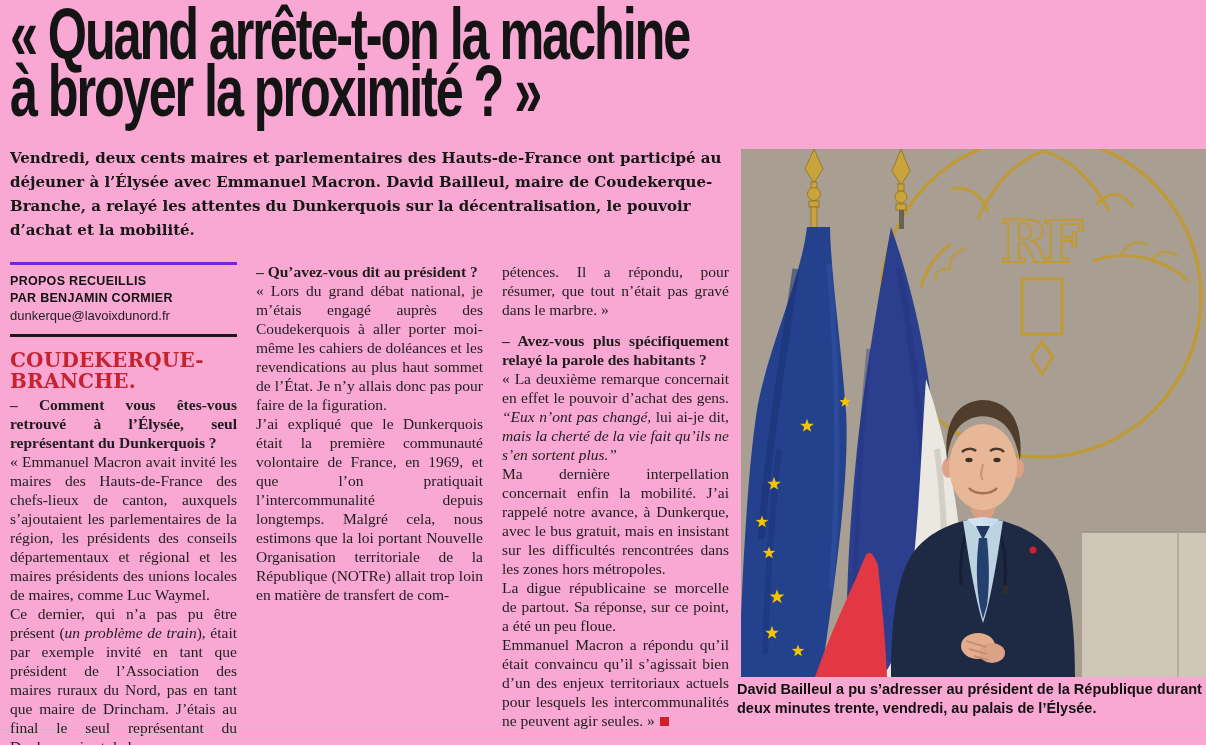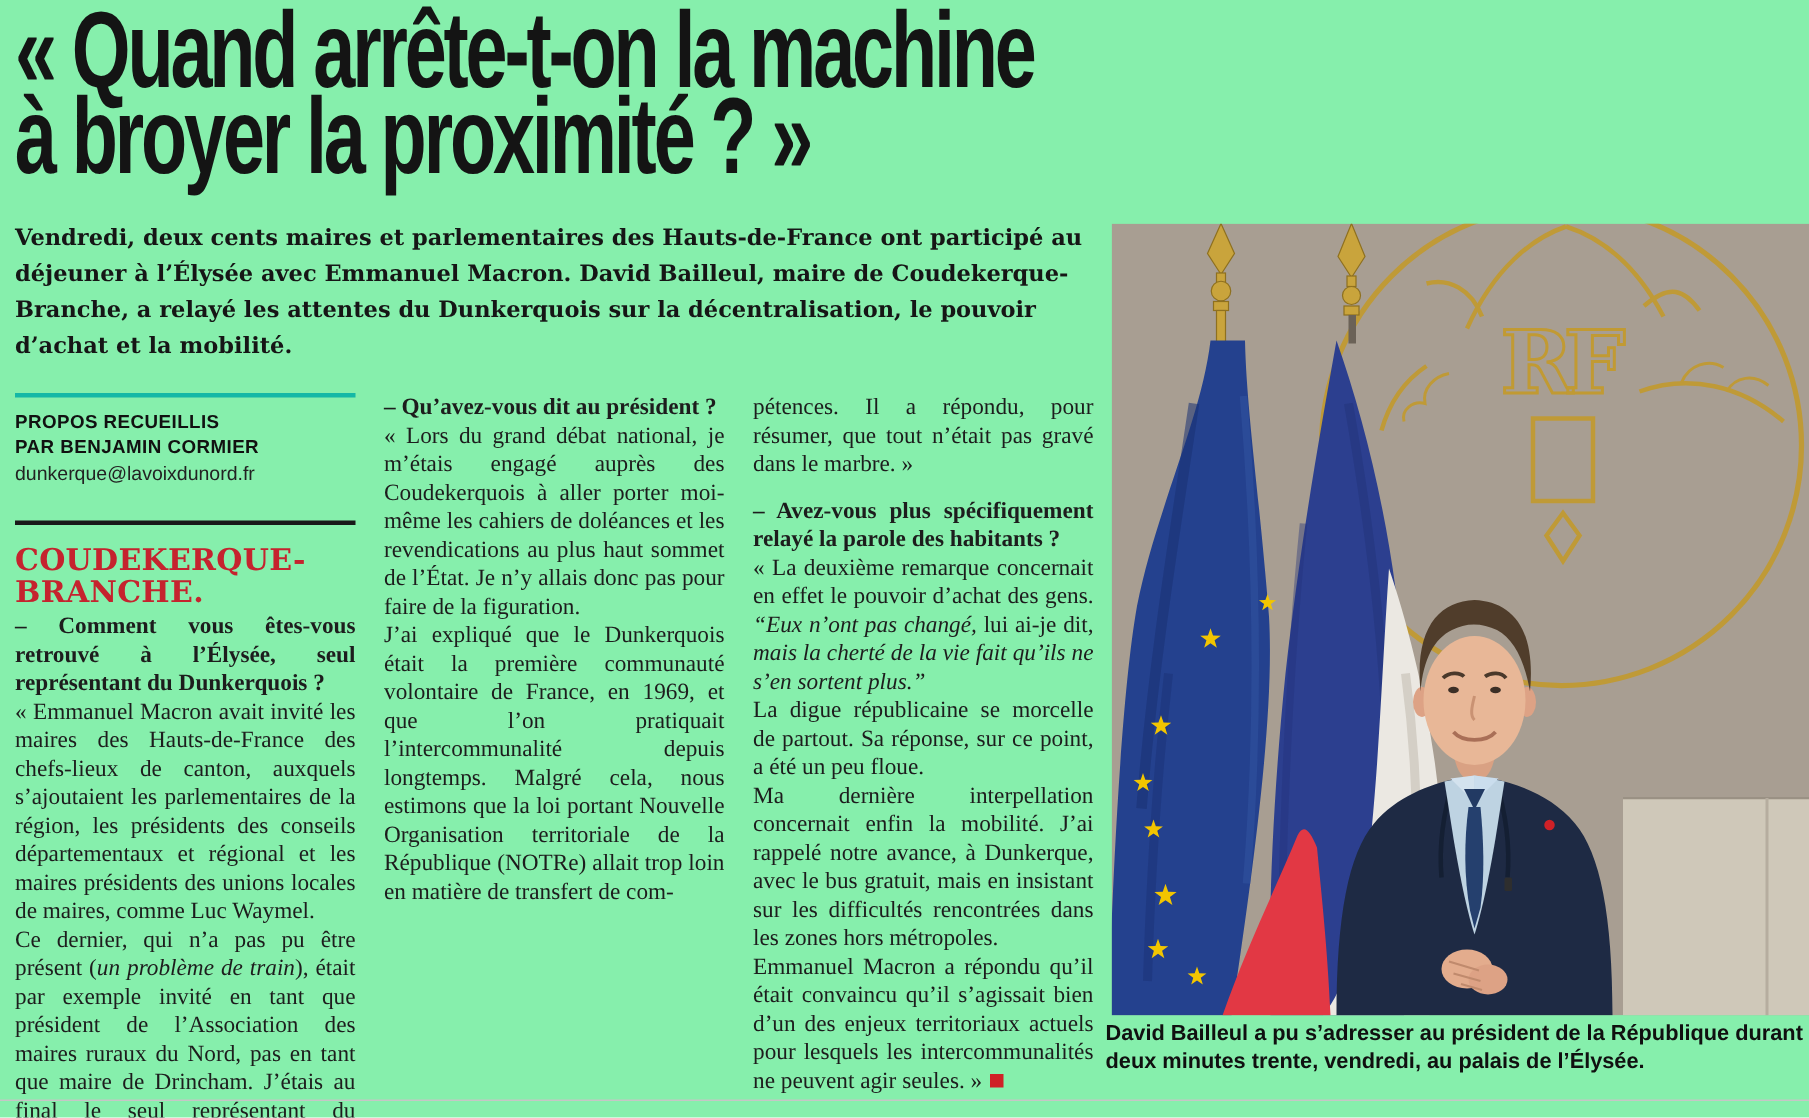--- a/index.html
+++ b/index.html
@@ -1,34 +1,34 @@
 <!DOCTYPE html>
 <html lang="fr"><head>
 <meta charset="utf-8">
 <style>
   html, body { margin:0; padding:0; background:#ffffff; }
   body { width:1206px; height:745px; overflow:hidden; font-family:"Liberation Serif", serif; }
-  .page { position:relative; width:1206px; height:745px; background:#86efac; }
+  .page { position:relative; width:1206px; height:745px; background:#f9a8d4; }
 
   
   .headline { position:absolute; left:10px; top:6px; margin:0; color:#141414;
               font-family:"Liberation Sans", sans-serif; font-weight:bold; }
   .hl { display:block; white-space:nowrap; font-size:72px; line-height:57px;
         letter-spacing:-3px; transform:scaleX(0.70); transform-origin:0 50%; }
 
   
   .lede { position:absolute; left:10px; top:146px; width:728px; margin:0;
           font-family:"DejaVu Serif", serif; font-weight:bold;
           font-size:15px; line-height:24px; color:#161616; }
 
   
   .columns { position:absolute; left:10px; top:262px; width:719px; display:flex; gap:19px; }
   .col { width:227px; flex:0 0 227px; }
-  .byline { border-top:3px solid #14b8a6; border-bottom:3px solid #191919;
-            padding:8px 0 22px; font-family:"Liberation Sans", sans-serif; }
+  .byline { border-top:3px solid #6d28d9; border-bottom:3px solid #191919;
+            padding:8px 0 9px; font-family:"Liberation Sans", sans-serif; }
   .byline-line { font-weight:bold; font-size:12.5px; line-height:17px; letter-spacing:0.3px; color:#111; }
   .byline-email { font-size:13px; line-height:18px; color:#222; }
   .kicker { margin:13px 0 3px; font-family:"DejaVu Serif", serif; font-size:20px;
             line-height:21px; font-weight:bold; color:#c5232e; letter-spacing:0.2px; }
   .para { margin:0; font-size:15.5px; line-height:19px; text-align:justify;
           color:#1d1d1d; font-family:"Liberation Serif", serif; hyphens:auto; }
   .para.q { font-weight:bold; }
   .colflow > .para.q:not(:first-child) { margin-top:12px; }
   .it { font-style:italic; }
   .endsq { display:inline-block; width:9px; height:9px; background:#cf2127; margin-left:5px; }
@@ -72,22 +72,22 @@
           <p class="para q"><span>– Qu’avez-vous dit au président ?</span></p>
           <p class="para"><span>« Lors du grand débat national, je m’étais engagé auprès des Coudekerquois à aller porter moi-même les cahiers de doléances et les revendications au plus haut sommet de l’État. Je n’y allais donc pas pour faire de la figuration.</span></p>
           <p class="para"><span>J’ai expliqué que le Dunkerquois était la première communauté volontaire de France, en 1969, et que l’on pratiquait l’intercommunalité depuis longtemps. Malgré cela, nous estimons que la loi portant Nouvelle Organisation territoriale de la République (NOTRe) allait trop loin en matière de transfert de com-</span></p>
         </div>
     </div>
     <div class="col">
       <div class="colflow">
           <p class="para"><span>pétences. Il a répondu, pour résumer, que tout n’était pas gravé dans le marbre. »</span></p>
           <p class="para q"><span>– Avez-vous plus spécifiquement relayé la parole des habitants ?</span></p>
           <p class="para"><span>« La deuxième remarque concernait en effet le pouvoir d’achat des gens. </span><span class="it">“Eux n’ont pas changé,</span><span> lui ai-je dit, </span><span class="it">mais la cherté de la vie fait qu’ils ne s’en sortent plus.”</span></p>
+          <p class="para"><span>Ma dernière interpellation concernait enfin la mobilité. J’ai rappelé notre avance, à Dunkerque, avec le bus gratuit, mais en insistant sur les difficultés rencontrées dans les zones hors métropoles.</span></p>
           <p class="para"><span>La digue républicaine se morcelle de partout. Sa réponse, sur ce point, a été un peu floue.</span></p>
-          <p class="para"><span>Ma dernière interpellation concernait enfin la mobilité. J’ai rappelé notre avance, à Dunkerque, avec le bus gratuit, mais en insistant sur les difficultés rencontrées dans les zones hors métropoles.</span></p>
           <p class="para"><span>Emmanuel Macron a répondu qu’il était convaincu qu’il s’agissait bien d’un des enjeux territoriaux actuels pour lesquels les intercommunalités ne peuvent agir seules. »</span><span class="endsq"></span></p>
         </div>
     </div>
   </div>
 
   <figure class="photo">
     <svg width="469" height="528" viewBox="0 0 469 528" xmlns="http://www.w3.org/2000/svg">
       <defs>
         <polygon id="eustar" points="0,-6 1.41,-1.94 5.71,-1.85 2.28,0.74 3.53,4.85 0,2.4 -3.53,4.85 -2.28,0.74 -5.71,-1.85 -1.41,-1.94"></polygon>
       </defs>

